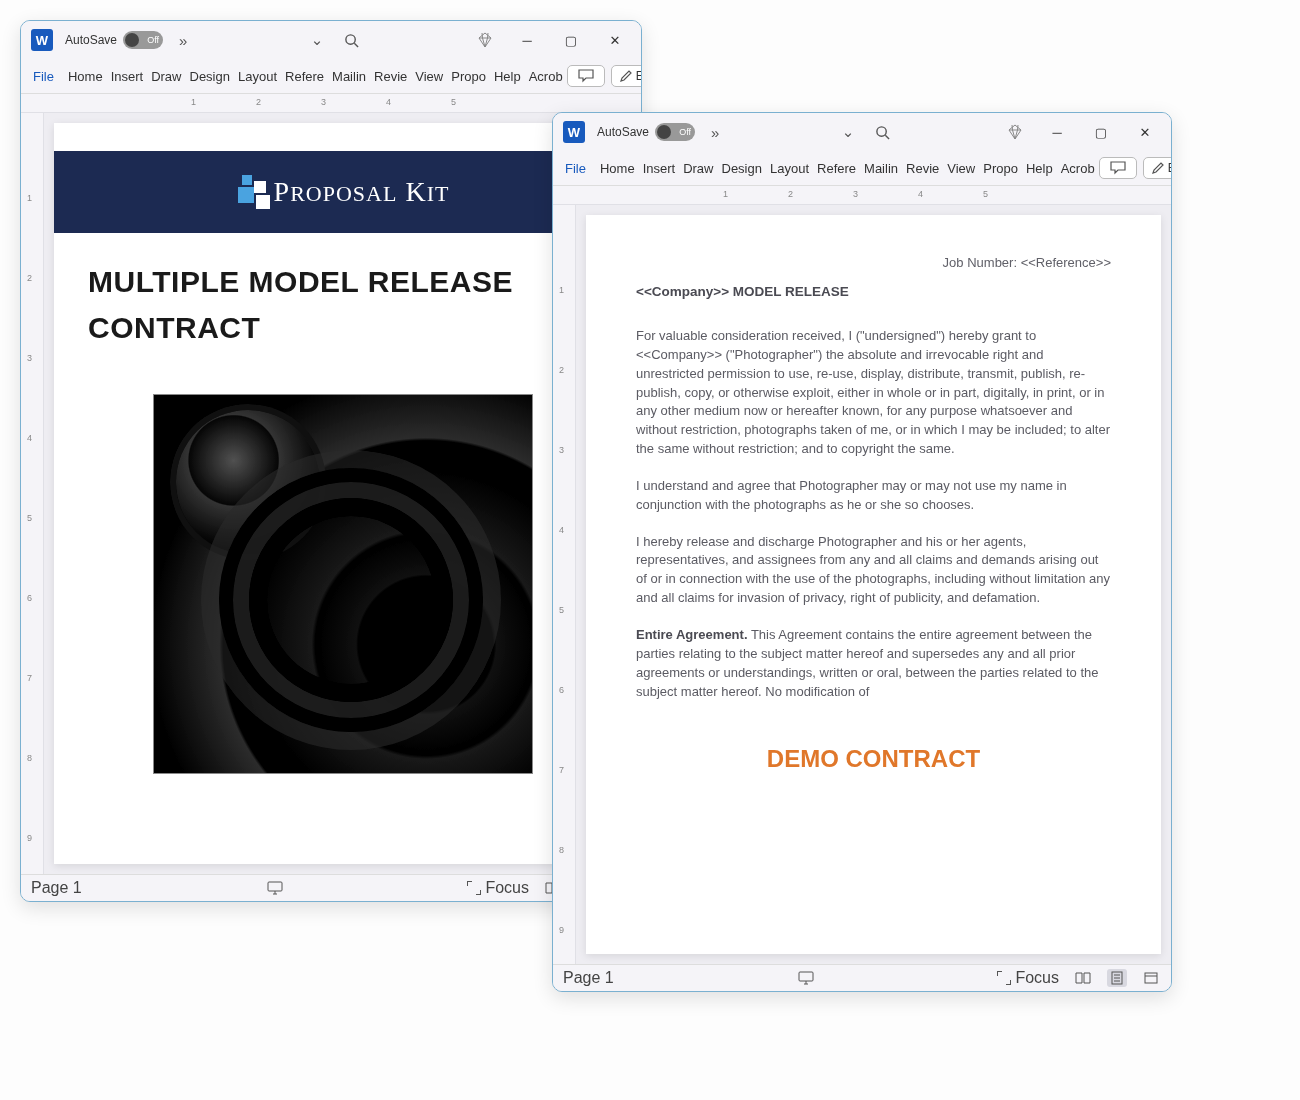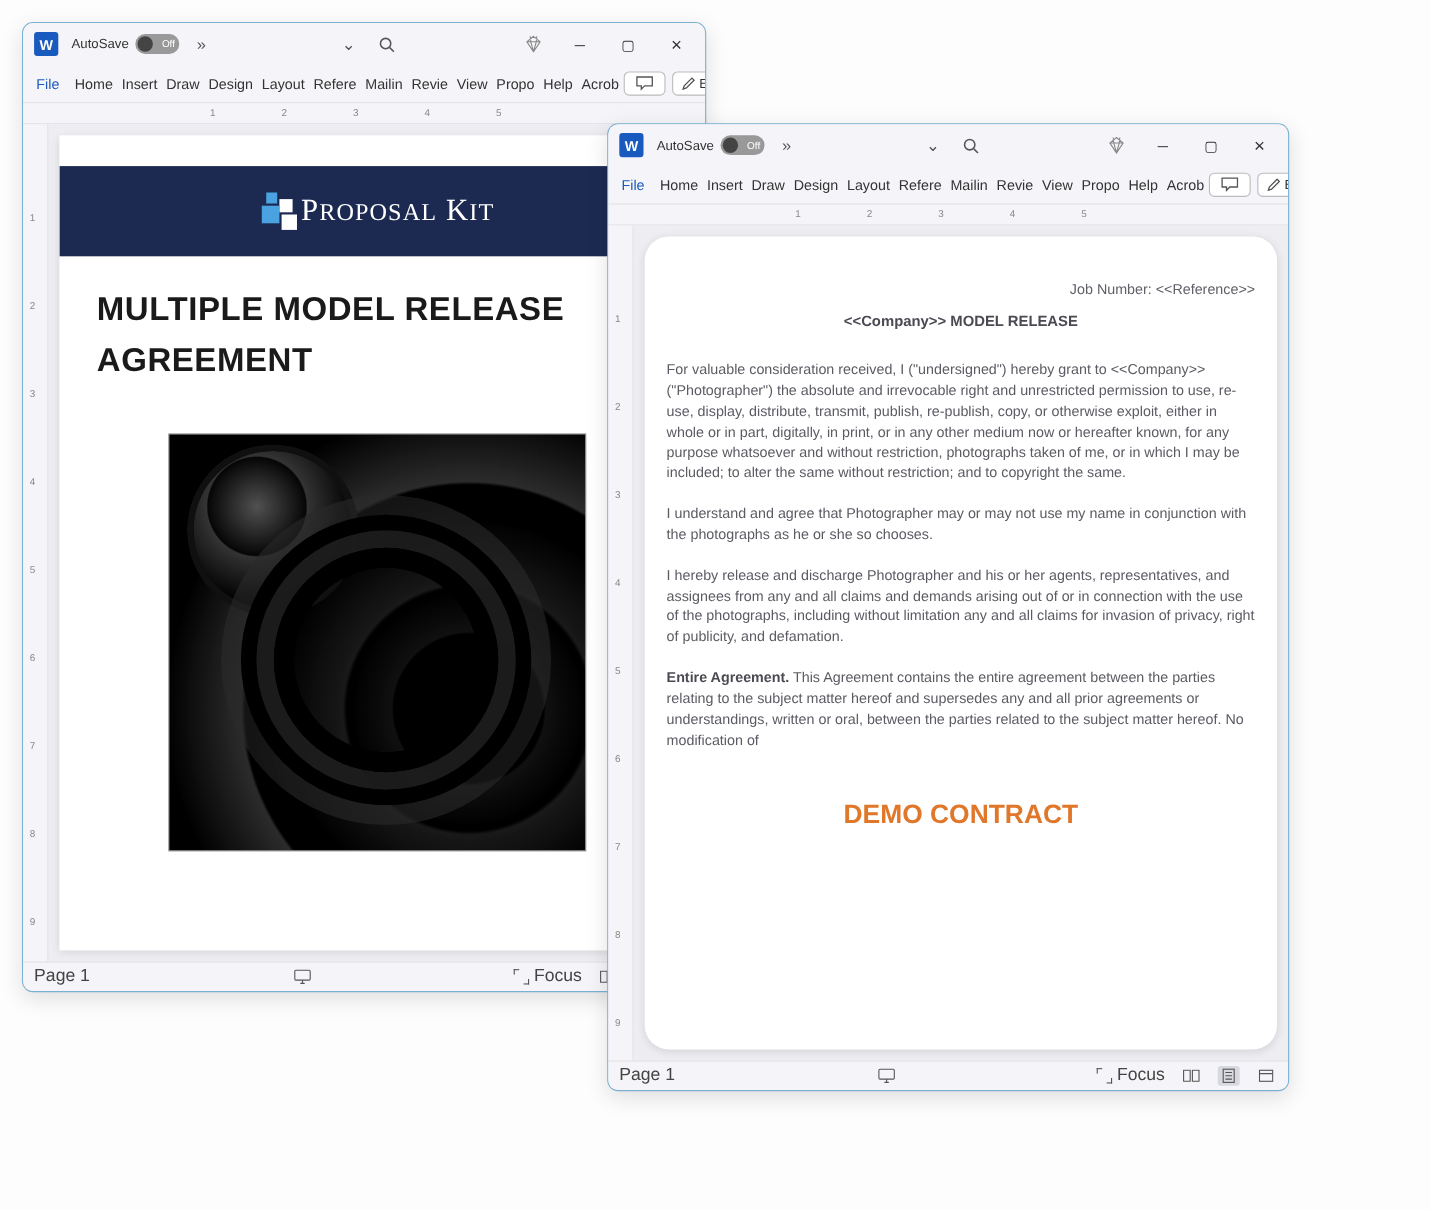--- a/index.html
+++ b/index.html
@@ -174,23 +174,23 @@
     box-shadow: inset 0 0 0 14px rgba(0,0,0,0.8), inset 0 0 0 30px rgba(90,90,90,0.4), inset 0 0 0 48px rgba(0,0,0,0.9);
   }
   .camera-img::before{
     content:""; position:absolute; left:6%; top:4%;
     width:38%; height:38%; border-radius:50%;
     background: radial-gradient(circle at 40% 35%, #555 0%, #111 35%, #3a3a3a 36%, #0a0a0a 70%);
     box-shadow: 0 0 0 6px #1a1a1a;
   }
 
   
-  .page2 { padding: 40px 20px; font-size:13px; color:#5b5b63;border-radius:22px; }
+  .page2 { padding: 40px 50px; font-size:13px; color:#5b5b63; }
   .jobnum { text-align:right; color:#606068; margin-bottom:14px;}
-  .doc2-title { text-align:center; font-weight:600; color:#4a4a52; margin-bottom:28px; font-size:13.5px;}
+  .doc2-title { font-weight:600; color:#4a4a52; margin-bottom:28px; font-size:13.5px;}
   .para { margin-bottom:18px; line-height:1.45; }
   .para .lead { font-weight:700; color:#4a4a52; }
   .demo-head {
     text-align:center; color:#e0772a; font-weight:700;
     font-size:24px; margin:44px 0 16px 0;
   }
   .demo-text { color:#e0772a; font-weight:600; line-height:1.5; font-size:14.5px;}
   
   .statusbar {
     height:26px; background:#f5f4f8; border-top:1px solid #ddd;
@@ -300,21 +300,21 @@
         <div class="pk-banner">
           <div class="pk-logo">
             <div class="sq s1"></div>
               <div class="sq s2"></div>
               <div class="sq s3"></div>
               <div class="sq s4"></div>
           </div>
           <div class="pk-text">P<span style="font-size:22px">ROPOSAL</span> K<span style="font-size:22px">IT</span></div>
         </div>
         <div class="doc1-title">MULTIPLE MODEL RELEASE</div>
-        <div class="doc1-title">AGREEMENT</div>
+        <div class="doc1-title">CONTRACT</div>
         <div class="camera-img"></div>
       </div>
     </div>
   </div>
 
   <div class="statusbar">
     <span>Page 1</span>
     <div class="sb-flex"></div>
     <div class="sb-icon">
       <svg width="16" height="14" viewBox="0 0 16 14">

